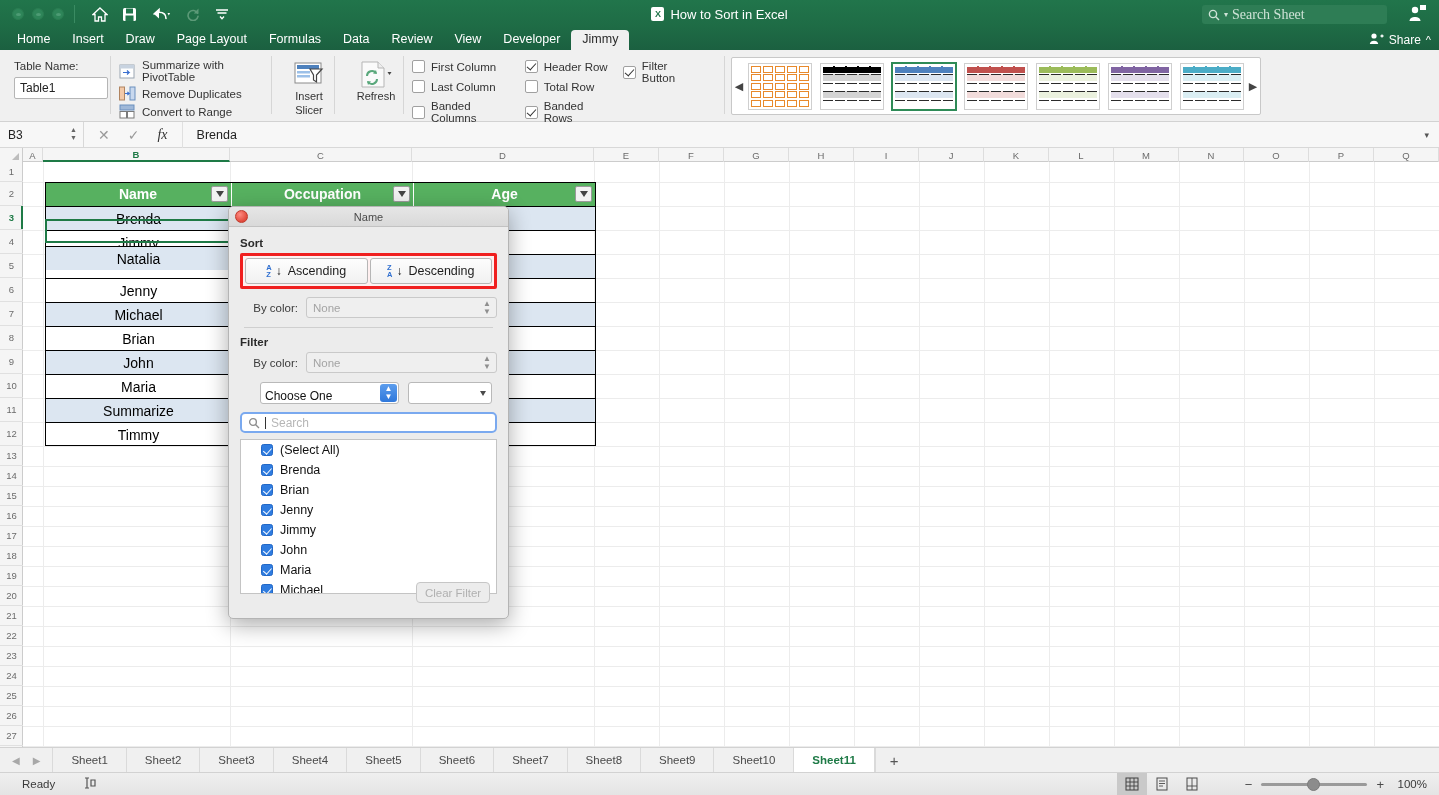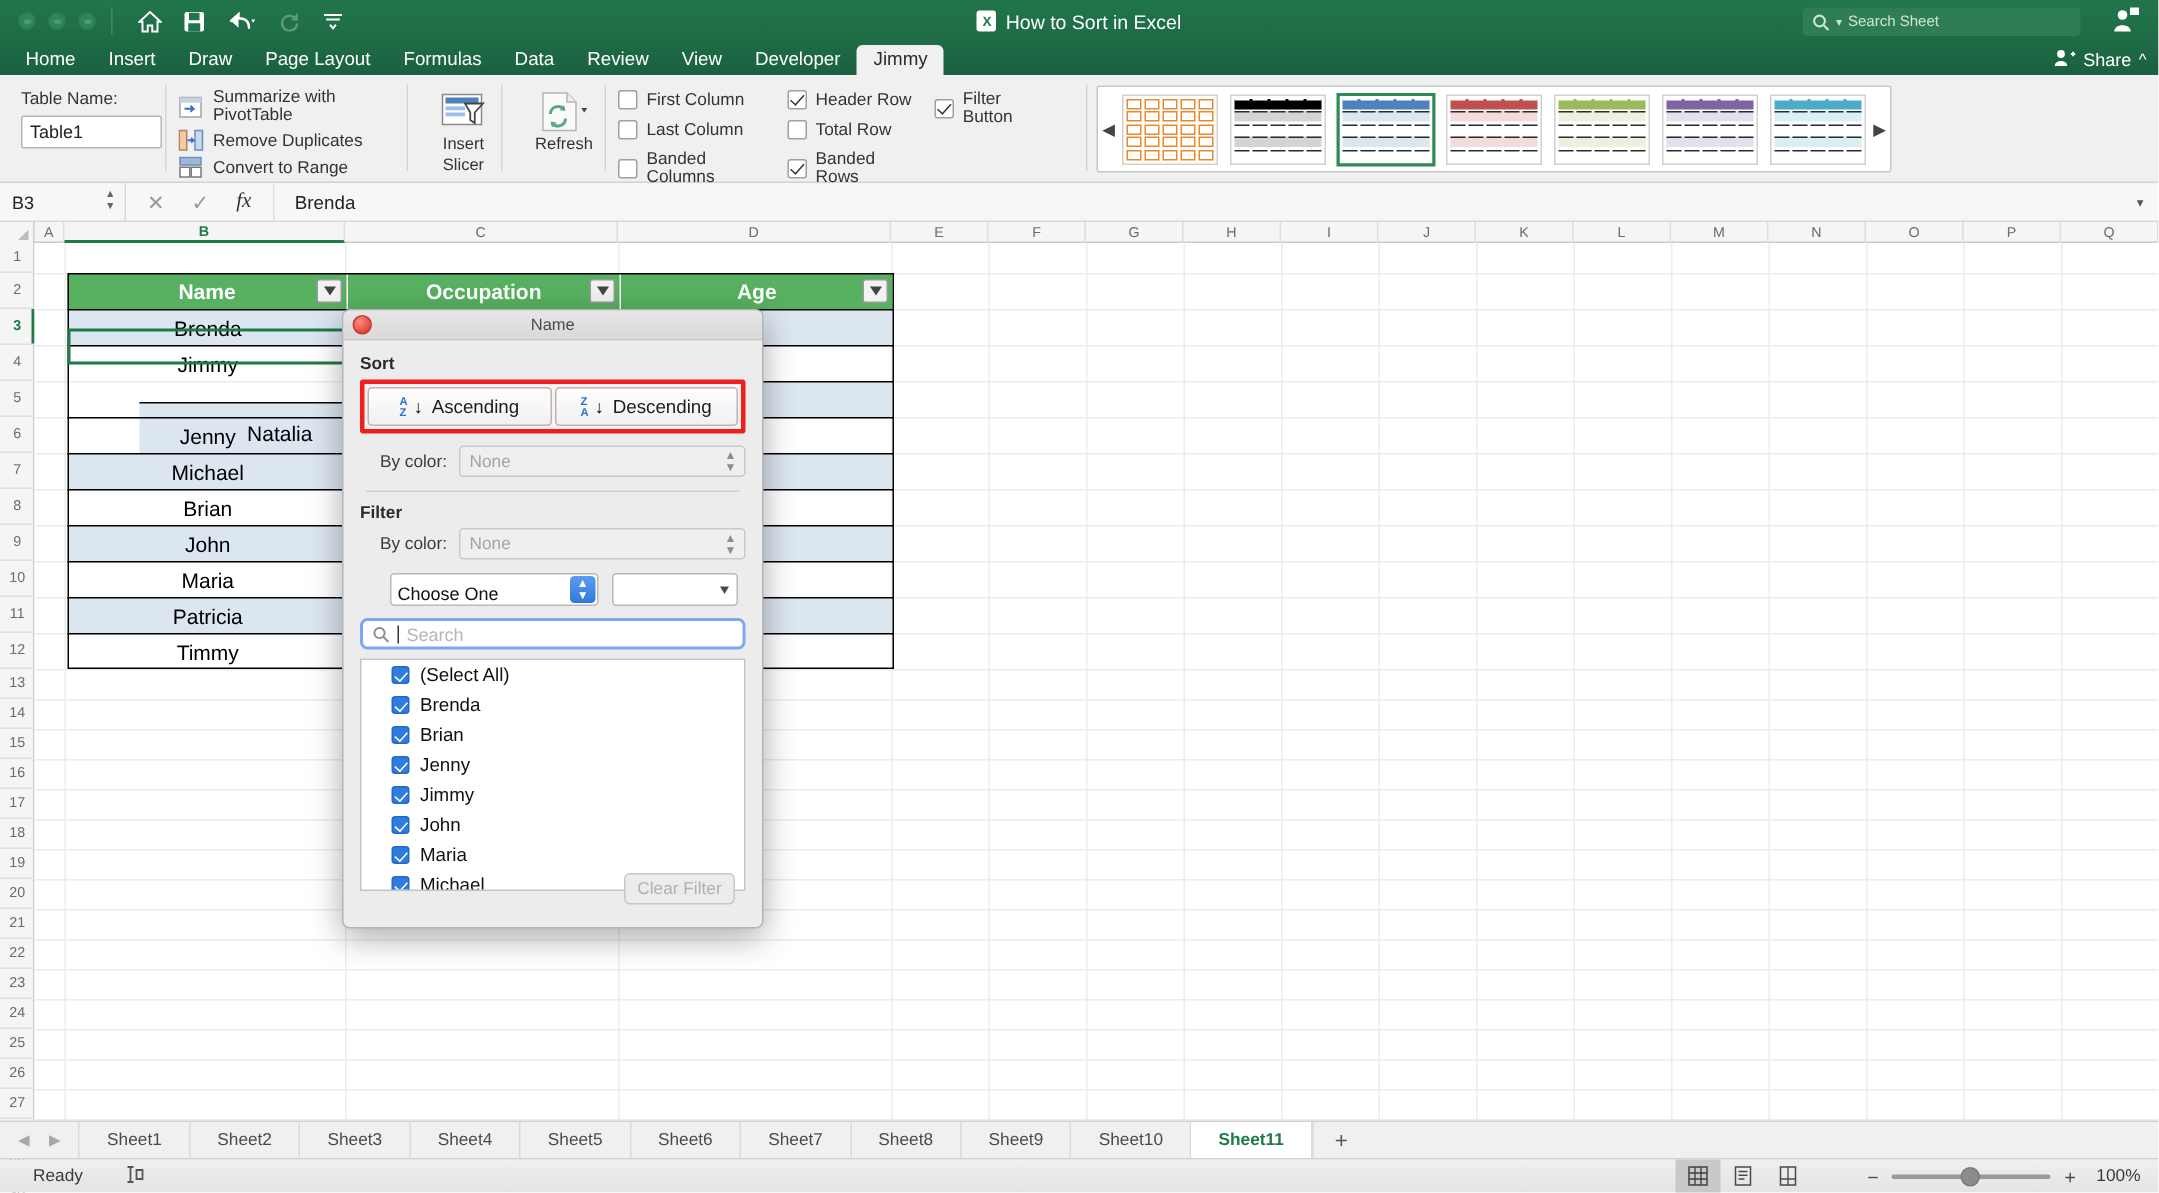--- a/index.html
+++ b/index.html
@@ -35,21 +35,21 @@
   .title-center .xlbadge {
     width:13px; height:14px; background:#ffffff; color:#21754b;
     font-size:9px; font-weight:bold; border-radius:2px;
     display:inline-flex; align-items:center; justify-content:center;
   }
   .search-sheet {
     position:absolute; right:52px; top:5px; width:185px; height:19px;
     background:#2e7d55; border-radius:3px; display:flex; align-items:center;
     padding:0 6px; gap:4px;
   }
-  .search-sheet .ph { color:#cfe3d7; font-size:10px; }
+  .search-sheet .ph { color:#cfe3d7; font-size:14px;font-family:Liberation Serif, serif; }
   .acct-icon { position:absolute; right:12px; top:4px; color:#fff; font-size:16px; }
 
   
   .tabbar {
     position:absolute; left:0; top:28px; width:1439px; height:22px;
     background: linear-gradient(#1e6b45,#1b6040);
     display:flex; align-items:flex-end; padding-left:6px; gap:0;
   }
   .tab {
     color:#ffffff; font-size:12.5px; padding:2px 11px 4px 11px; cursor:default;
@@ -909,39 +909,39 @@
           <div class="thcell" style="left: 391px; top: 20px; width: 182px; height: 24px;">Age</div>
           <div class="fbtn" style="left: 552px; top: 24px;">
             <span class="car"></span>
           </div>
           <div class="tdcell band" style="left: 22px; top: 44px; width: 187px; height: 24px;">Brenda</div>
           <div class="tdcell band" style="left: 209px; top: 44px; width: 182px; height: 24px;"></div>
           <div class="tdcell band" style="left: 391px; top: 44px; width: 182px; height: 24px; justify-content: flex-start; padding-left: 87px;">4</div>
           <div class="tdcell" style="left: 22px; top: 68px; width: 187px; height: 24px;">Jimmy</div>
           <div class="tdcell" style="left: 209px; top: 68px; width: 182px; height: 24px;"></div>
           <div class="tdcell" style="left: 391px; top: 68px; width: 182px; height: 24px; justify-content: flex-start; padding-left: 87px;">4</div>
-          <div class="tdcell band" style="left: 22px; top: 106px; width: 187px; height: 40px; margin-left: 48px;">Natalia</div>
+          <div class="tdcell band" style="left: 22px; top: 84px; width: 187px; height: 24px;">Natalia</div>
           <div class="tdcell band" style="left: 209px; top: 92px; width: 182px; height: 24px;"></div>
           <div class="tdcell band" style="left: 391px; top: 92px; width: 182px; height: 24px; justify-content: flex-start; padding-left: 87px;">2</div>
           <div class="tdcell" style="left: 22px; top: 116px; width: 187px; height: 24px;">Jenny</div>
           <div class="tdcell" style="left: 209px; top: 116px; width: 182px; height: 24px;"></div>
           <div class="tdcell" style="left: 391px; top: 116px; width: 182px; height: 24px; justify-content: flex-start; padding-left: 87px;">3</div>
           <div class="tdcell band" style="left: 22px; top: 140px; width: 187px; height: 24px;">Michael</div>
           <div class="tdcell band" style="left: 209px; top: 140px; width: 182px; height: 24px;"></div>
           <div class="tdcell band" style="left: 391px; top: 140px; width: 182px; height: 24px; justify-content: flex-start; padding-left: 87px;">1</div>
           <div class="tdcell" style="left: 22px; top: 164px; width: 187px; height: 24px;">Brian</div>
           <div class="tdcell" style="left: 209px; top: 164px; width: 182px; height: 24px;"></div>
           <div class="tdcell" style="left: 391px; top: 164px; width: 182px; height: 24px; justify-content: flex-start; padding-left: 87px;">0</div>
           <div class="tdcell band" style="left: 22px; top: 188px; width: 187px; height: 24px;">John</div>
           <div class="tdcell band" style="left: 209px; top: 188px; width: 182px; height: 24px;"></div>
           <div class="tdcell band" style="left: 391px; top: 188px; width: 182px; height: 24px; justify-content: flex-start; padding-left: 87px;">0</div>
           <div class="tdcell" style="left: 22px; top: 212px; width: 187px; height: 24px;">Maria</div>
           <div class="tdcell" style="left: 209px; top: 212px; width: 182px; height: 24px;"></div>
           <div class="tdcell" style="left: 391px; top: 212px; width: 182px; height: 24px; justify-content: flex-start; padding-left: 87px;">8</div>
-          <div class="tdcell band" style="left: 22px; top: 236px; width: 187px; height: 24px;">Patricia</div>
+          <div class="tdcell band" style="left: 22px; top: 236px; width: 187px; height: 24px;">Summarize</div>
           <div class="tdcell band" style="left: 209px; top: 236px; width: 182px; height: 24px;"></div>
           <div class="tdcell band" style="left: 391px; top: 236px; width: 182px; height: 24px; justify-content: flex-start; padding-left: 87px;">1</div>
           <div class="tdcell" style="left: 22px; top: 260px; width: 187px; height: 24px;">Timmy</div>
           <div class="tdcell" style="left: 209px; top: 260px; width: 182px; height: 24px;"></div>
           <div class="tdcell" style="left: 391px; top: 260px; width: 182px; height: 24px; justify-content: flex-start; padding-left: 87px;">7</div>
           <div class="tbl" style="left: 22px; top: 20px; width: 551px; height: 264px; pointer-events: none;"></div>
         </div>
       <div class="selcell" style="left:22px; top:57px; width:187px; height:24px;">
         <span class="handle"></span>
       </div>

